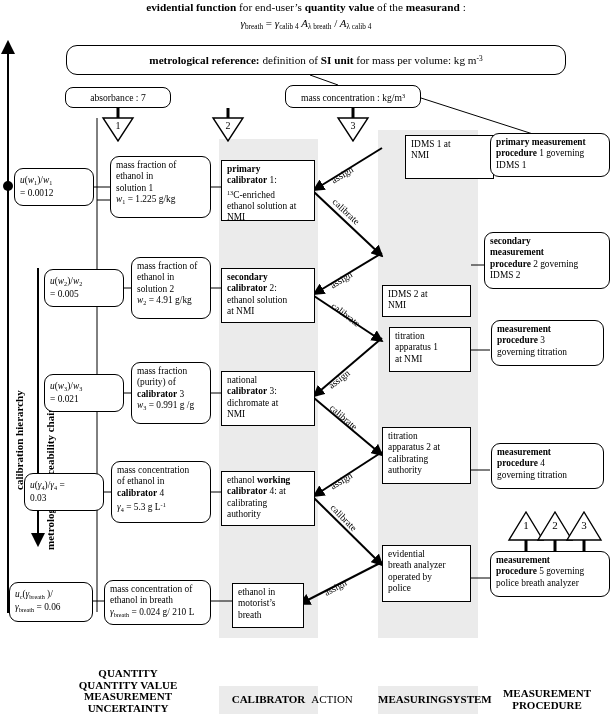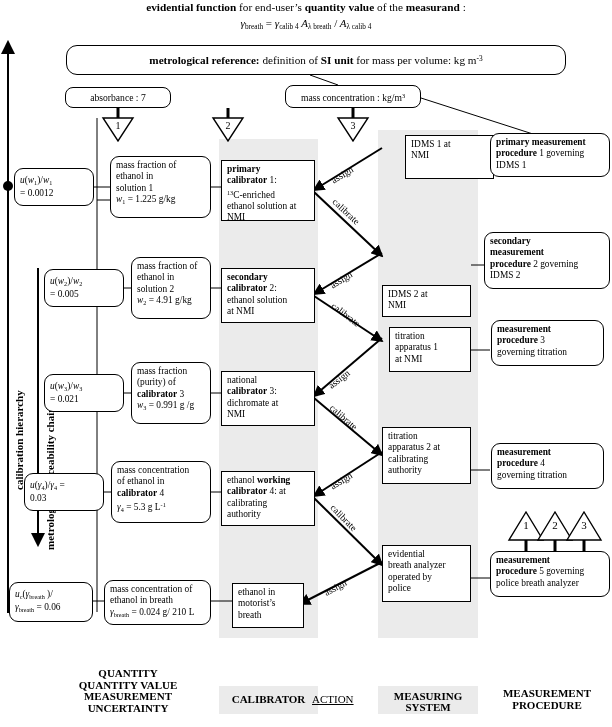--- a/index.html
+++ b/index.html
@@ -389,25 +389,25 @@
     <div>QUANTITY</div>
     <div>QUANTITY VALUE</div>
     <div>MEASUREMENT</div>
     <div>UNCERTAINTY</div>
   </div>
 
   <div class="abs band legend" style="left:219px;top:686px;width:99px;height:28px;display:flex;align-items:center;justify-content:center;">
     <span>CALIBRATOR</span>
   </div>
 
-  <div class="abs legend plain" style="left:312px;top:686px;width:56px;height:28px;display:flex;align-items:center;text-decoration:underline;">
+  <div class="abs legend plain" style="left:304px;top:686px;width:56px;height:28px;display:flex;align-items:center;justify-content:center;">
     <span>ACTION</span>
   </div>
 
-  <div class="abs band legend" style="left:378px;top:686px;width:100px;height:28px;display:flex;flex-direction:column;align-items:center;justify-content:flex-end;">
+  <div class="abs band legend" style="left:378px;top:686px;width:100px;height:28px;display:flex;flex-direction:row;align-items:center;justify-content:flex-start;">
     <span>MEASURING</span>
     <span>SYSTEM</span>
   </div>
 
   <div class="abs legend" style="left:487px;top:686px;width:120px;height:28px;display:flex;flex-direction:column;align-items:center;justify-content:center;">
     <span>MEASUREMENT</span>
     <span>PROCEDURE</span>
   </div>
 
 </div>

